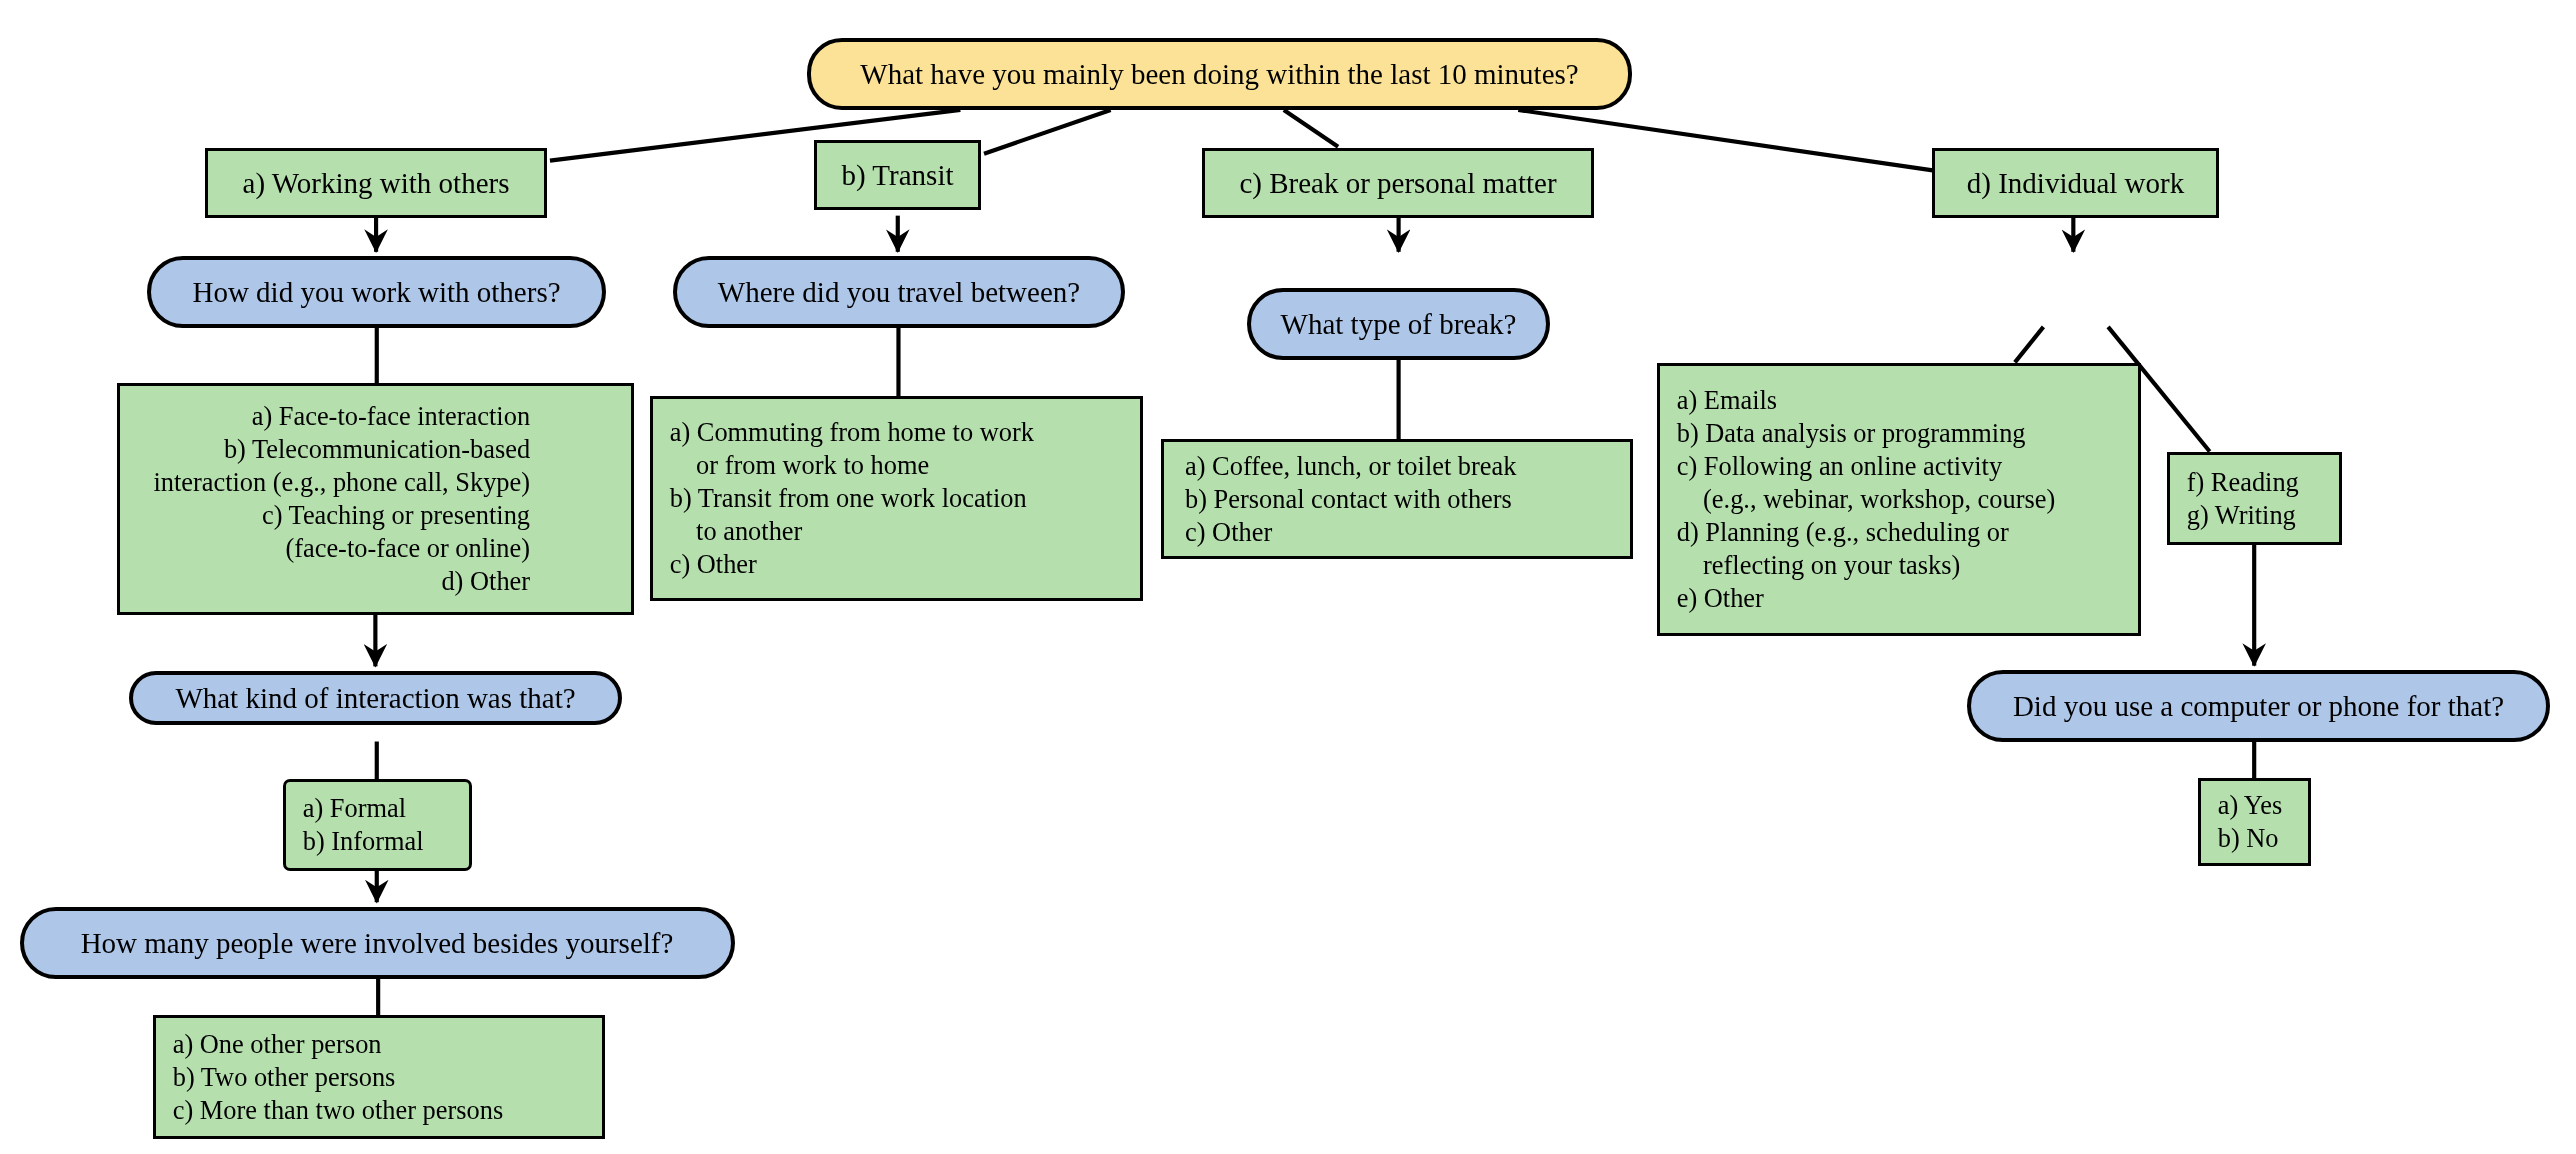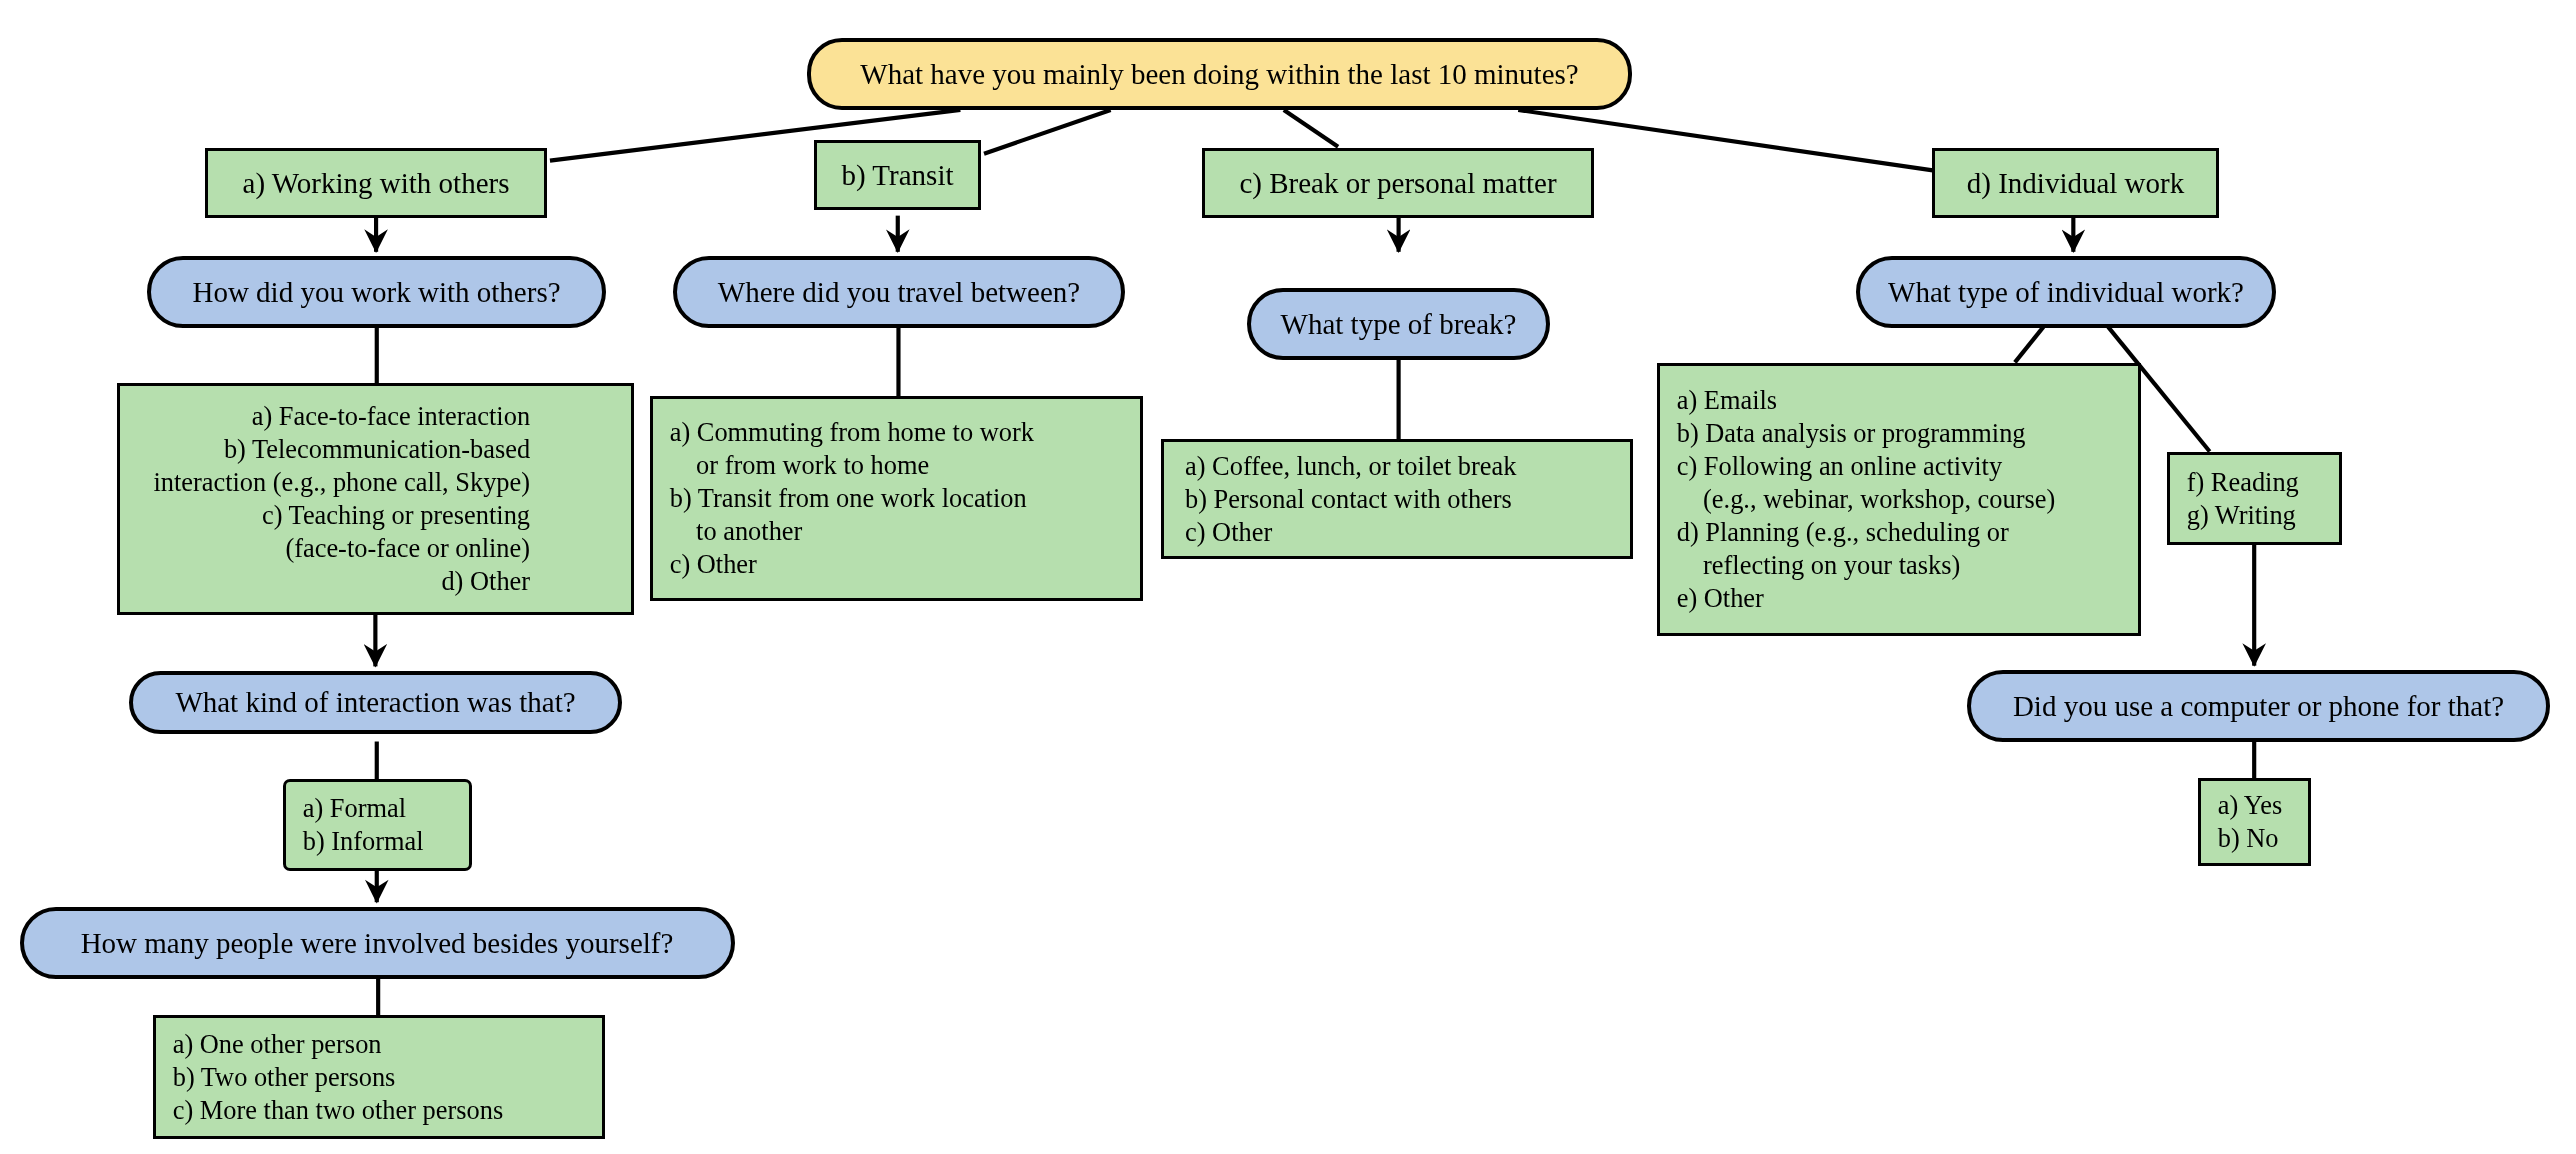--- a/index.html
+++ b/index.html
@@ -109,23 +109,20 @@
 
   <div class="node q" style="left:147px;top:256px;width:459px;height:72px;">
     <span class="node-text">How did you work with others?</span>
   </div>
   <div class="node q" style="left:673px;top:256px;width:452px;height:72px;">
     <span class="node-text">Where did you travel between?</span>
   </div>
   <div class="node q" style="left:1247px;top:256px;width:303px;height:72px;margin-top:32px;">
     <span class="node-text">What type of break?</span>
   </div>
-  <div class="node q" style="left:1856px;top:256px;width:420px;height:72px;">
-    <span class="node-text">What type of individual work?</span>
-  </div>
 
   <div class="node opt pad-sm" style="left:117px;top:383px;width:517px;height:232px;text-align:right;">
     <span class="node-text">a) Face-to-face interaction
 b) Telecommunication-based
     interaction (e.g., phone call, Skype)
 c) Teaching or presenting
     (face-to-face or online)
 d) Other</span>
   </div>
   <div class="node opt" style="left:650px;top:396px;width:493px;height:205px;">
@@ -147,21 +144,21 @@
     (e.g., webinar, workshop, course)
 d) Planning (e.g., scheduling or
     reflecting on your tasks)
 e) Other</span>
   </div>
   <div class="node opt" style="left:2167px;top:452px;width:175px;height:93px;">
     <span class="node-text">f) Reading
 g) Writing</span>
   </div>
 
-  <div class="node q" style="left:129px;top:671px;width:493px;height:63px;">
+  <div class="node q" style="left:129px;top:671px;width:493px;height:54px;">
     <span class="node-text">What kind of interaction was that?</span>
   </div>
   <div class="node opt" style="left:283px;top:779px;width:189px;height:92px;border-radius:7px;">
     <span class="node-text">a) Formal
 b) Informal</span>
   </div>
   <div class="node q" style="left:19.5px;top:907px;width:715px;height:72px;">
     <span class="node-text">How many people were involved besides yourself?</span>
   </div>
   <div class="node opt" style="left:153px;top:1015px;width:452px;height:124px;">

